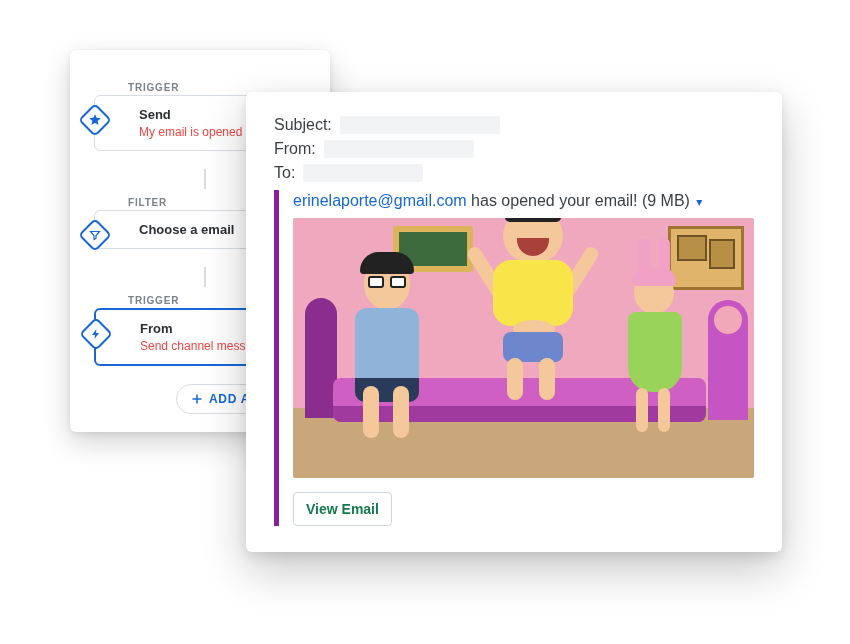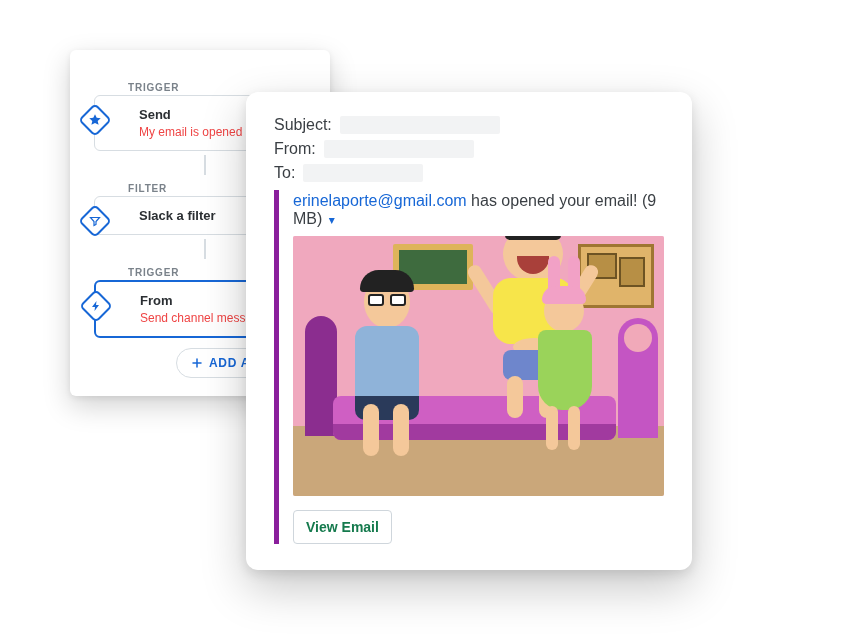--- a/index.html
+++ b/index.html
@@ -18,21 +18,21 @@
       top: 50px;
       width: 260px;
       background: #fff;
       border-radius: 6px;
       box-shadow: 0 10px 28px rgba(0,0,0,0.18), 0 2px 6px rgba(0,0,0,0.08);
       padding: 24px 24px 18px 24px;
     }
 
     .step {
       position: relative;
-      margin-bottom: 4px;
+      margin-bottom: 18px;
       padding-top: 8px;
     }
     .step-label {
       font-size: 10px;
       font-weight: 700;
       letter-spacing: 0.08em;
       color: #7a828a;
       margin-left: 34px;
       margin-bottom: 2px;
     }
@@ -107,23 +107,23 @@
       padding: 7px 14px;
       cursor: pointer;
     }
     .add-action-btn svg { display: block; }
 
     
     .notif-card {
       position: absolute;
       left: 246px;
       top: 92px;
-      width: 446px;
-      background: #fff;
-      border-radius: 12px;
+      width: 536px;
+      background: #fff;
+      border-radius: 6px;
       box-shadow: 0 18px 46px rgba(0,0,0,0.22), 0 4px 12px rgba(0,0,0,0.10);
       padding: 24px 28px 26px 28px;
       z-index: 2;
     }
     .hdr-row {
       display: flex;
       align-items: center;
       gap: 8px;
       margin-bottom: 6px;
     }
@@ -305,21 +305,21 @@
   <div class="step">
     <div class="step-label">FILTER</div>
     <div class="step-box">
       <div class="diamond">
         <div class="diamond-inner">
           <svg width="12" height="12" viewBox="0 0 24 24" fill="none" stroke="#1767d6" stroke-width="2.4">
               <path d="M3 5h18l-7 8v6l-4 2v-8z"></path>
             </svg>
         </div>
       </div>
-      <div class="step-title">Slack a filter</div>
+      <div class="step-title">Choose a email</div>
     </div>
   </div>
 
   <div class="connector"></div>
 
   <div class="step">
     <div class="step-label">TRIGGER</div>
     <div class="step-box selected">
       <div class="diamond">
         <div class="diamond-inner">

